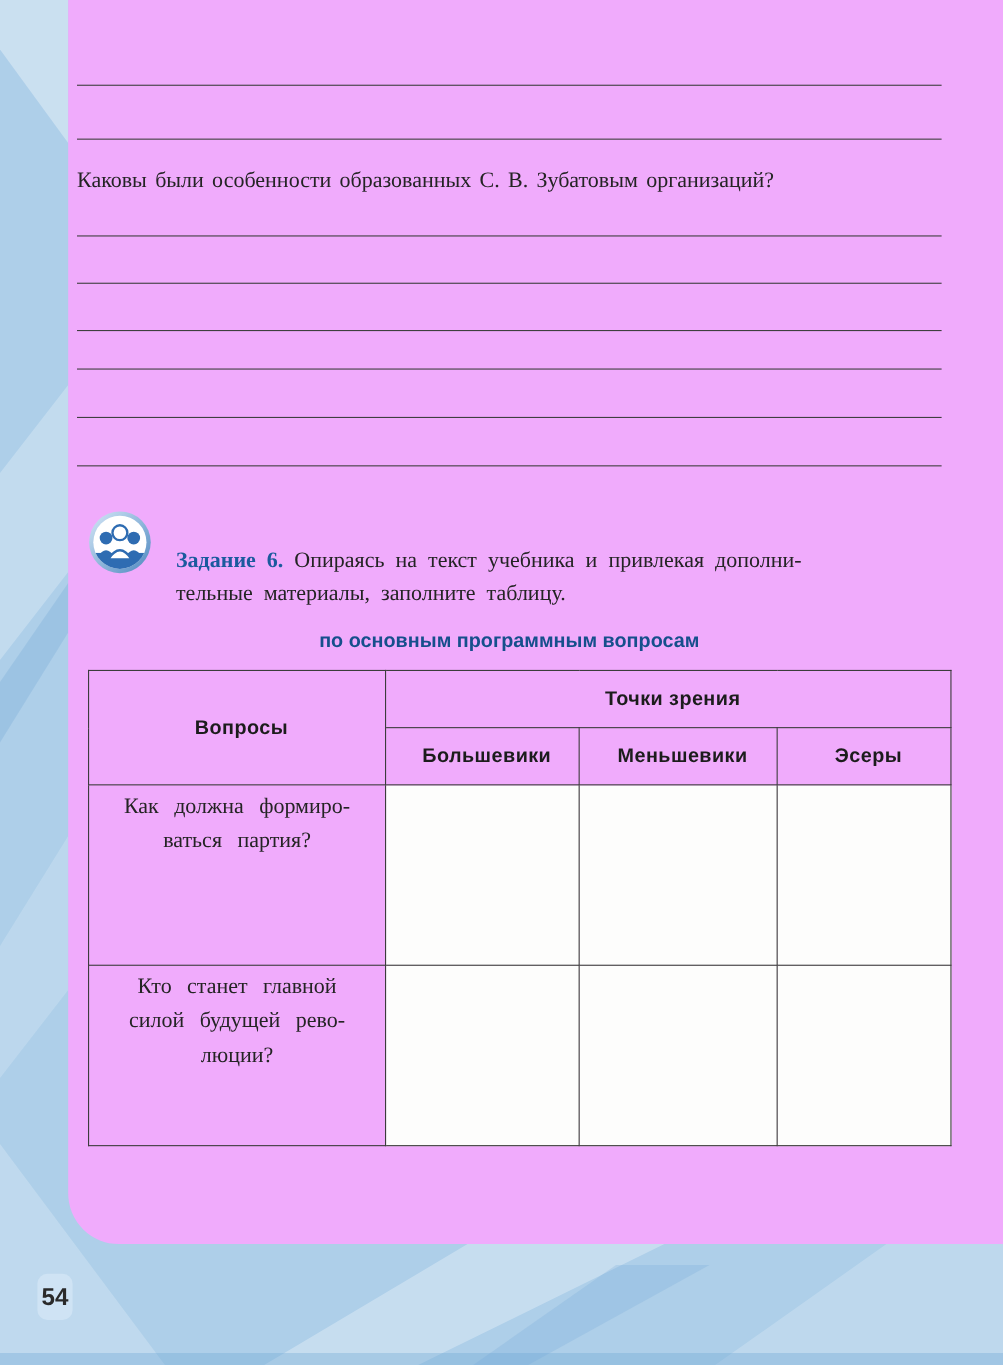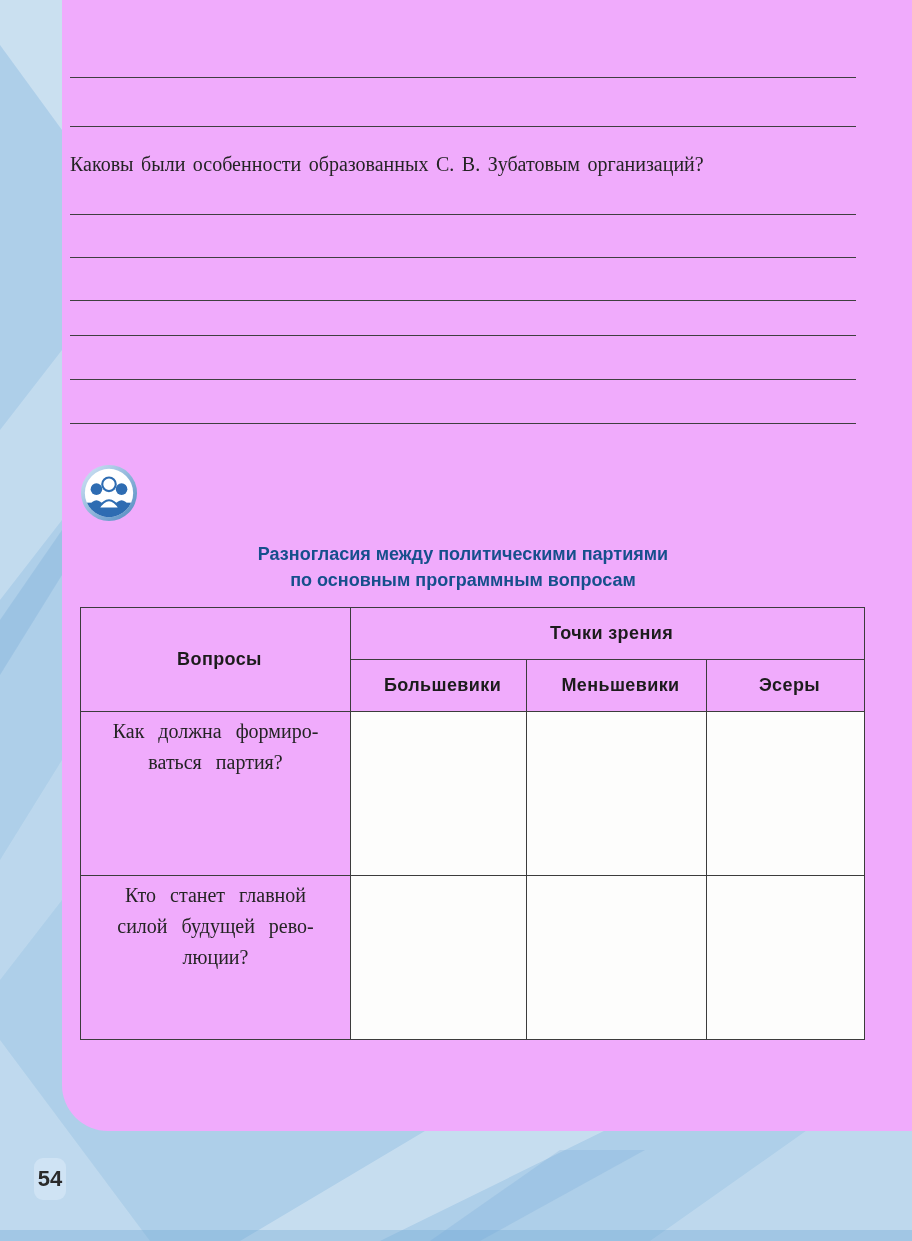--- a/index.html
+++ b/index.html
@@ -127,24 +127,27 @@
               <rect x="3" y="40" width="54" height="16" fill="#2e6cb2"></rect>
               <circle cx="17" cy="26" r="6" fill="#2e6cb2"></circle>
               <path d="M9 44 q8 -13 16 0 z" fill="#2e6cb2"></path>
               <circle cx="43" cy="26" r="6" fill="#2e6cb2"></circle>
               <path d="M35 44 q8 -13 16 0 z" fill="#2e6cb2"></path>
               <circle cx="30" cy="21" r="7" fill="#ffffff" stroke="#2e6cb2" stroke-width="2.2"></circle>
               <path d="M19 46 q11 -17 22 0 z" fill="#ffffff" stroke="#2e6cb2" stroke-width="2.2"></path>
             </g>
           </svg>
         </div>
+        <div class="task-text">
+          <span class="task-label">Задание 6.</span><span>Опираясь на текст учебника и привлекая дополни-
+тельные материалы, заполните таблицу.</span>
+        </div>
       </div>
 
       <div class="tbl-caption">
-        <div>Разногласия между политическими партиями</div>
         <div>по основным программным вопросам</div>
       </div>
 
       <table class="grid">
         <colgroup>
           <col style="width:270px">
             <col style="width:176px">
             <col style="width:180px">
             <col style="width:158px">
         </colgroup>

